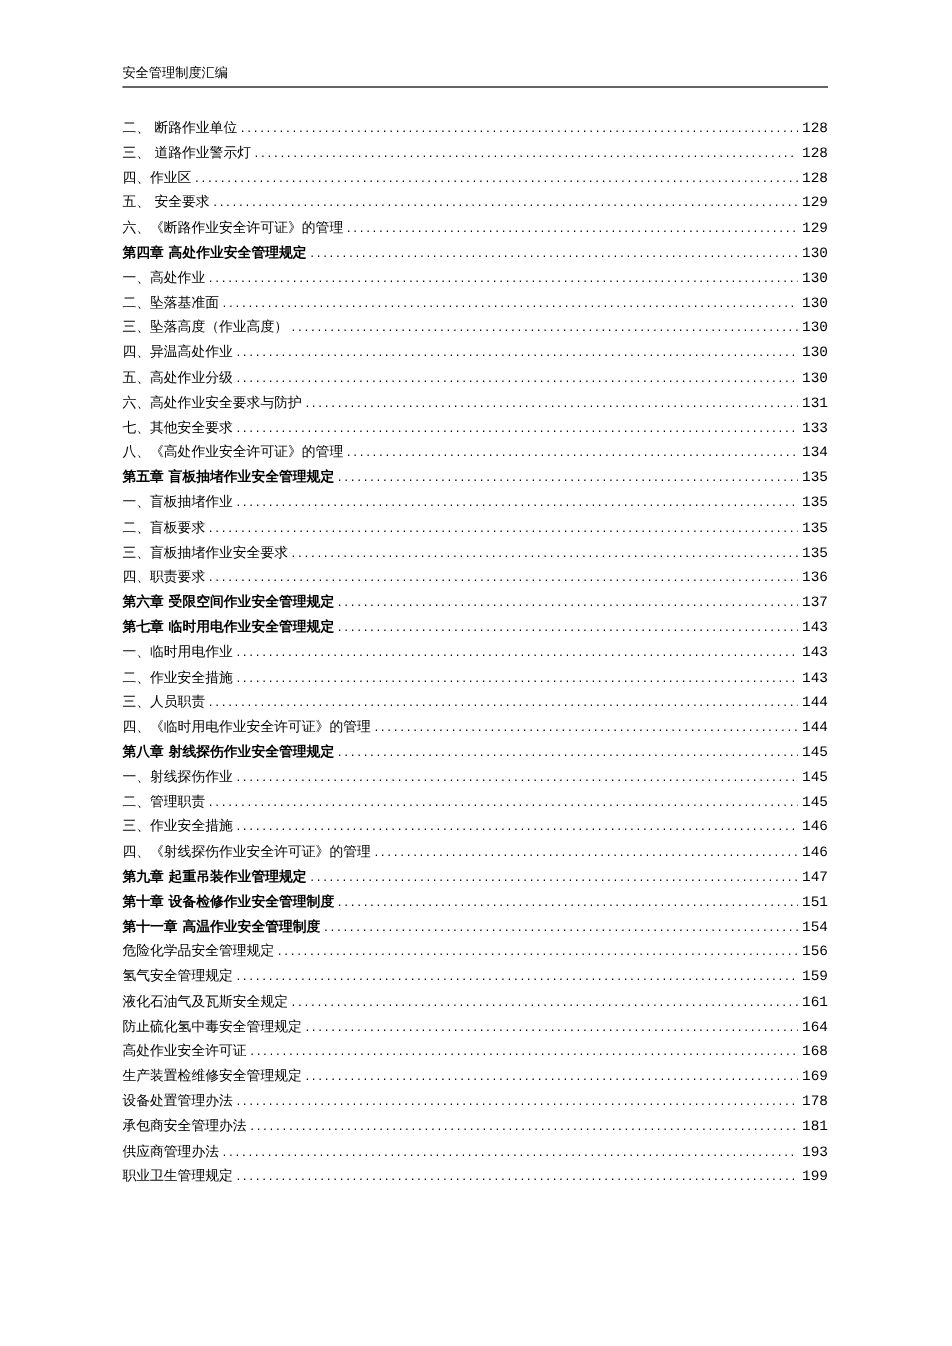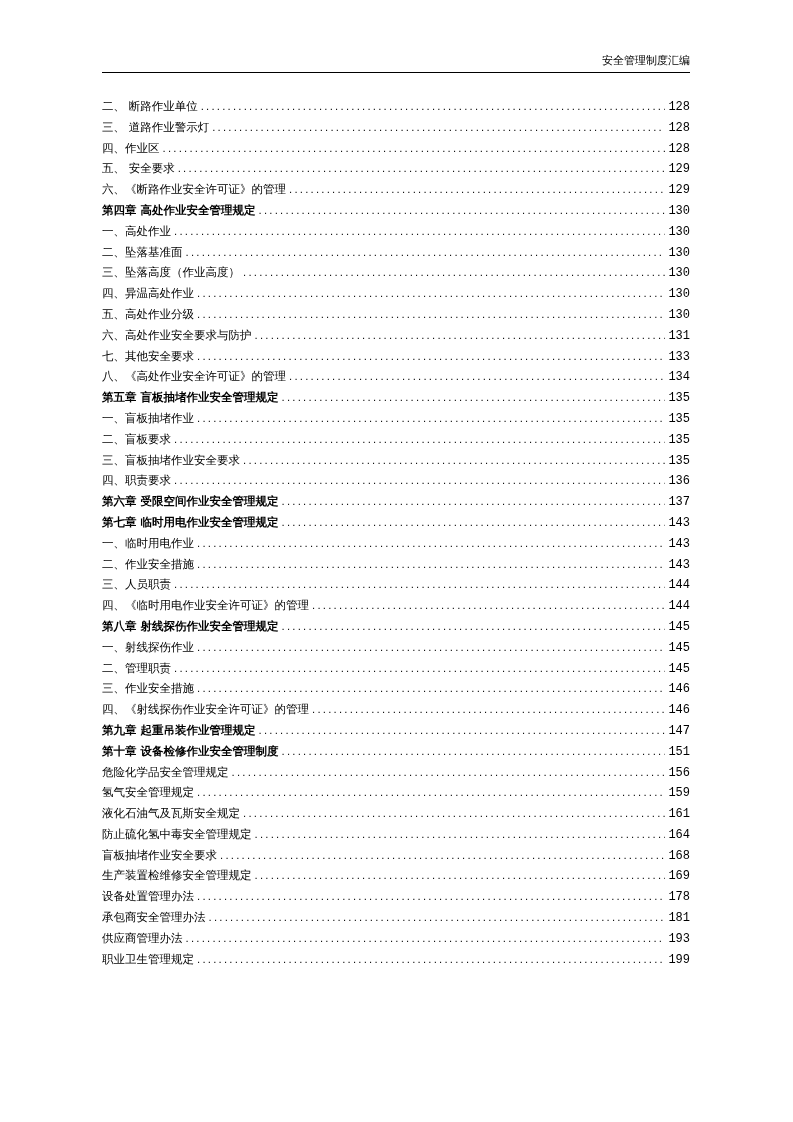--- a/index.html
+++ b/index.html
@@ -1,18 +1,18 @@
 <!DOCTYPE html>
 <html><head>
 <meta charset="utf-8">
 <style>
   html, body { margin: 0; padding: 0; background: #ffffff; }
   body { width: 793px; height: 1122px; position: relative; overflow: hidden;
          font-family: "DejaVu Sans", "Liberation Sans", sans-serif; color: #000; }
-  .header { position: absolute; left: 102px; top: 54px; width: 588px; text-align: right;
+  .header { position: absolute; left: 102px; top: 54px; width: 588px; text-align: left;
             font-size: 11px; line-height: 14px; }
   .header-rule { position: absolute; left: 102px; top: 72px; width: 588px; height: 0;
                  border-top: 1px solid #000; }
   .toc { position: absolute; left: 102px; top: 96px; width: 588px; }
   .row { display: flex; align-items: baseline; height: 20.8px; font-size: 11.5px; line-height: 20.8px; white-space: nowrap; }
   .row.bold .label { font-weight: bold; text-align: center; }
   .label { flex: 0 0 auto; }
   .dots { flex: 1 1 auto; overflow: hidden; margin: 0 3px; color: #000; letter-spacing: 2.2px; font-size: 10px; }
   .dots::before { content: "........................................................................................................................................................................................"; }
   .page { flex: 0 0 auto; font-family: Liberation Mono, monospace; font-size: 12px; }
@@ -177,20 +177,25 @@
     <div class="row bold">
       <span class="label">第九章  起重吊装作业管理规定</span>
       <span class="dots"></span>
       <span class="page">147</span>
     </div>
     <div class="row bold">
       <span class="label">第十章  设备检修作业安全管理制度</span>
       <span class="dots"></span>
       <span class="page">151</span>
     </div>
+    <div class="row bold">
+      <span class="label">第十一章  高温作业安全管理制度</span>
+      <span class="dots"></span>
+      <span class="page">154</span>
+    </div>
     <div class="row">
       <span class="label">危险化学品安全管理规定</span>
       <span class="dots"></span>
       <span class="page">156</span>
     </div>
     <div class="row">
       <span class="label">氢气安全管理规定</span>
       <span class="dots"></span>
       <span class="page">159</span>
     </div>
@@ -198,21 +203,21 @@
       <span class="label">液化石油气及瓦斯安全规定</span>
       <span class="dots"></span>
       <span class="page">161</span>
     </div>
     <div class="row">
       <span class="label">防止硫化氢中毒安全管理规定</span>
       <span class="dots"></span>
       <span class="page">164</span>
     </div>
     <div class="row">
-      <span class="label">盲板抽堵作业安全要求</span>
+      <span class="label">高处作业安全许可证</span>
       <span class="dots"></span>
       <span class="page">168</span>
     </div>
     <div class="row">
       <span class="label">生产装置检维修安全管理规定</span>
       <span class="dots"></span>
       <span class="page">169</span>
     </div>
     <div class="row">
       <span class="label">设备处置管理办法</span>

